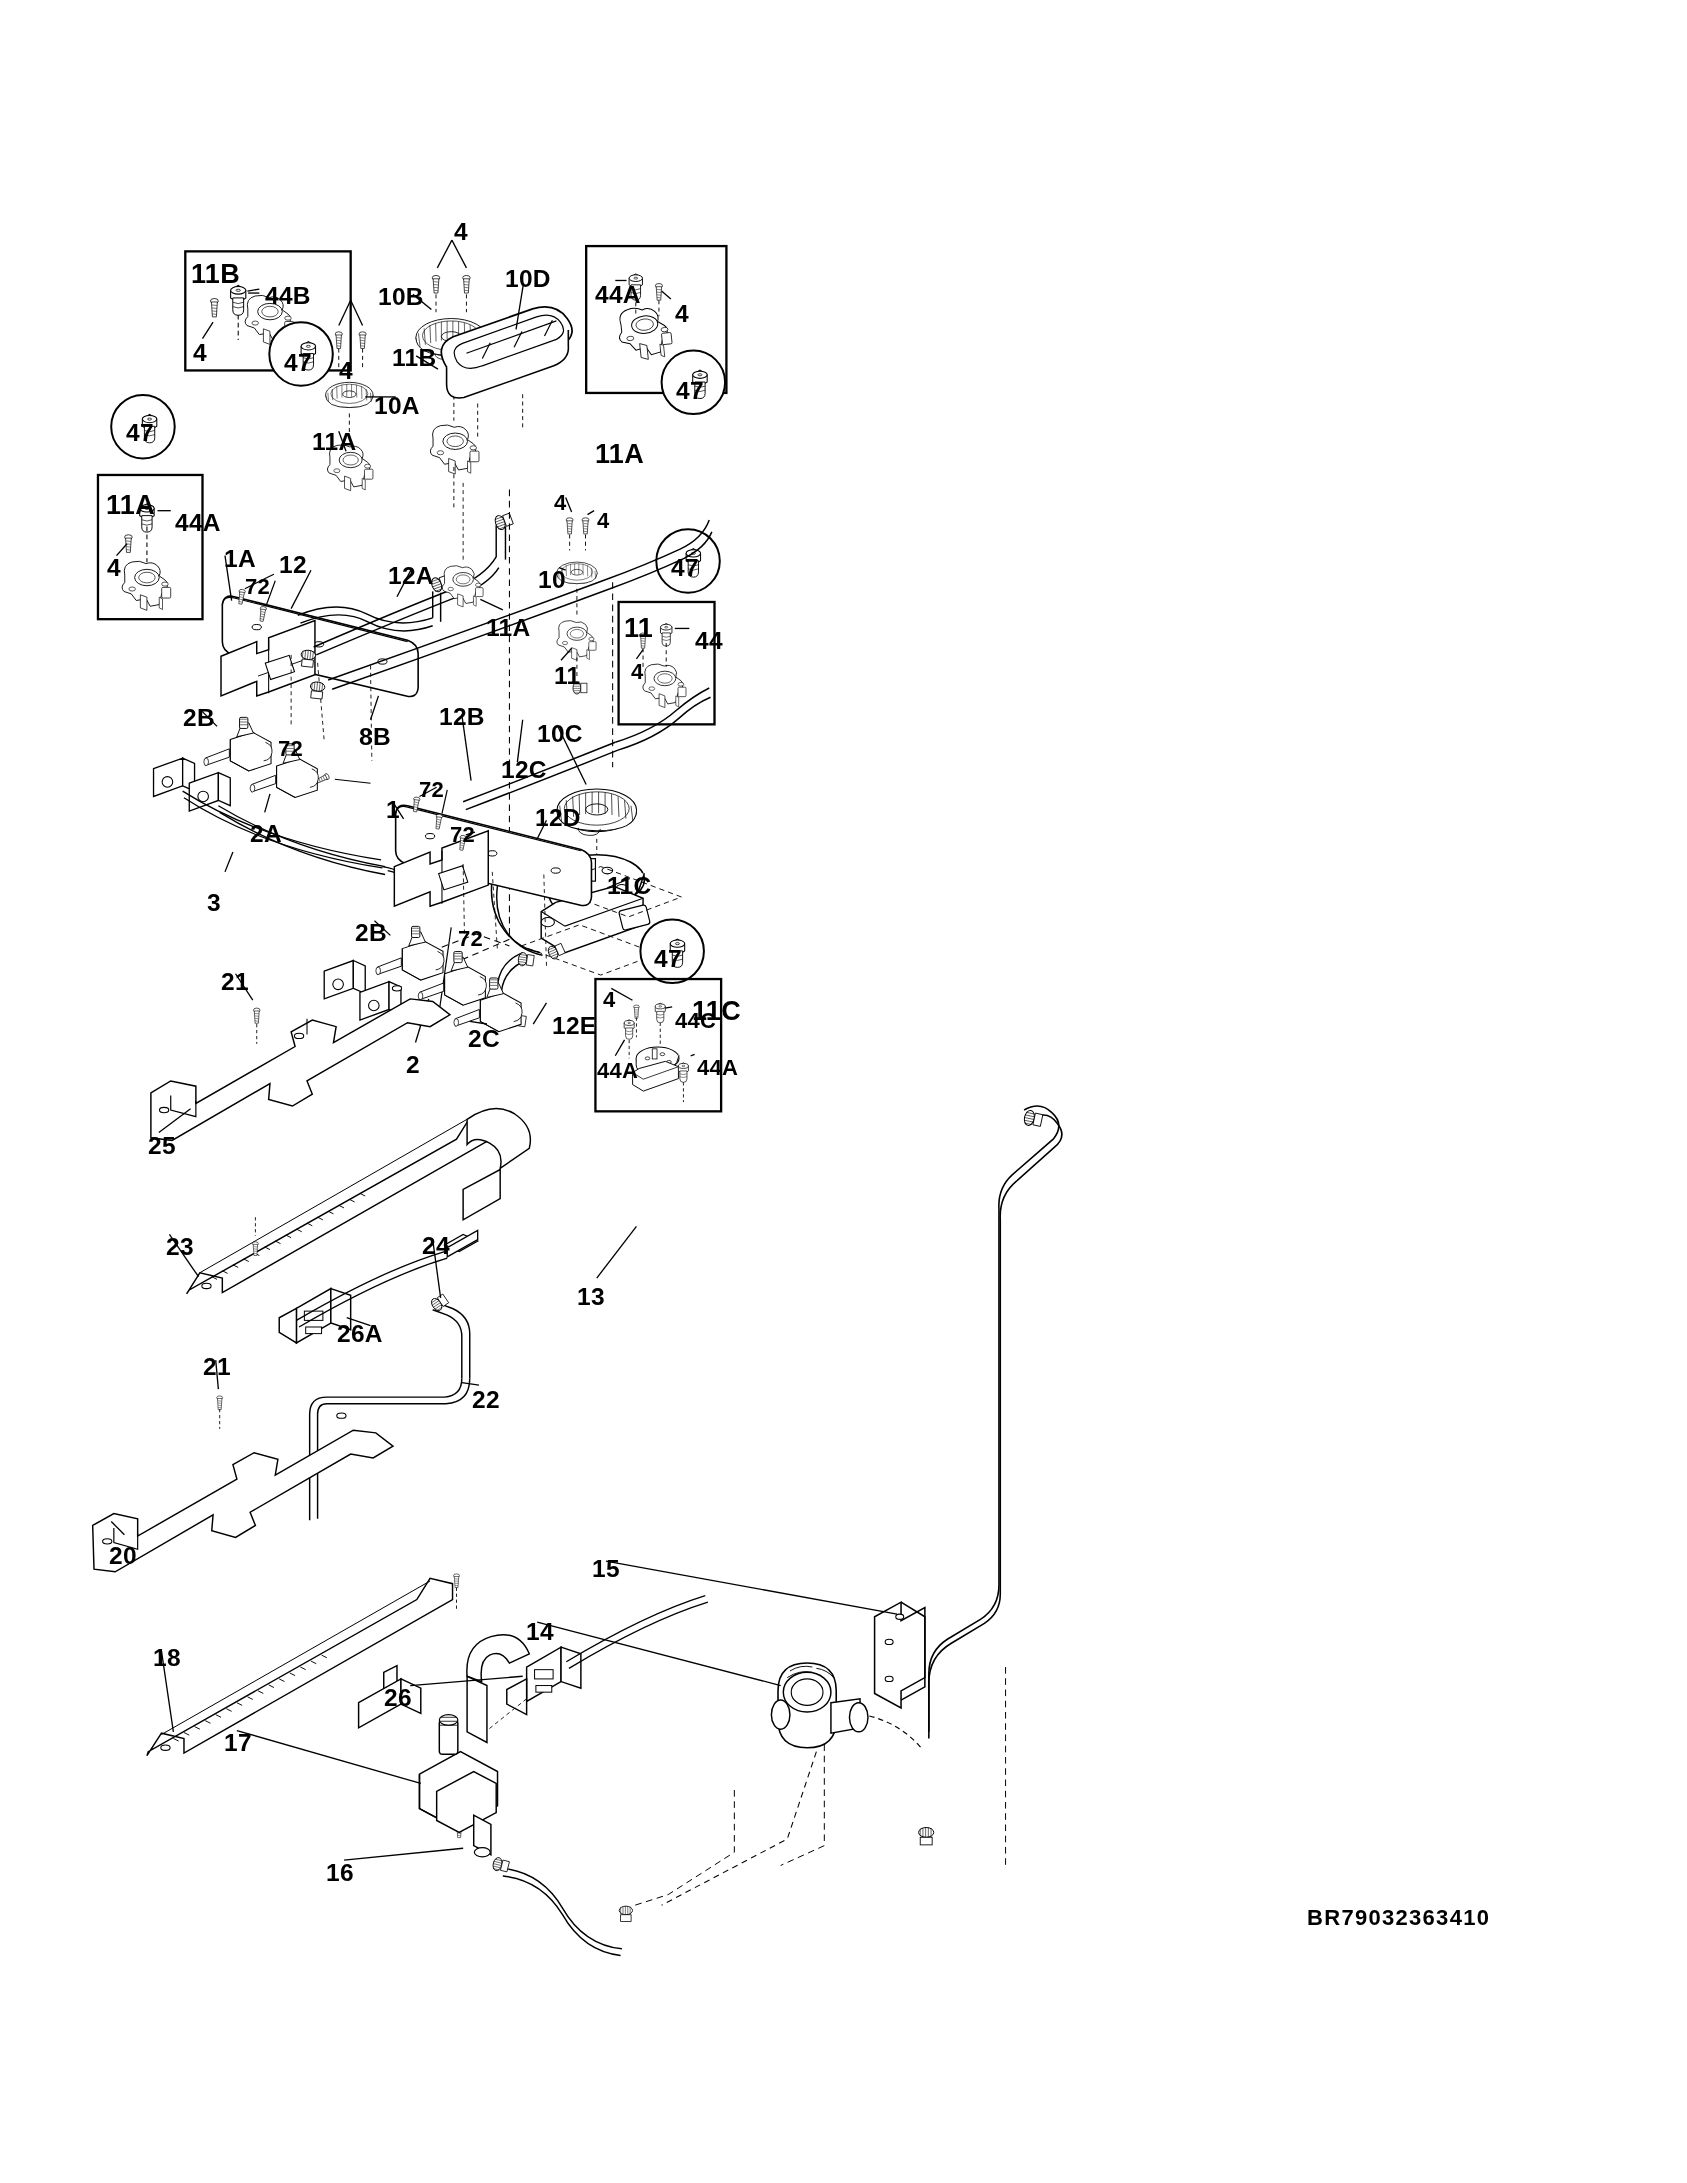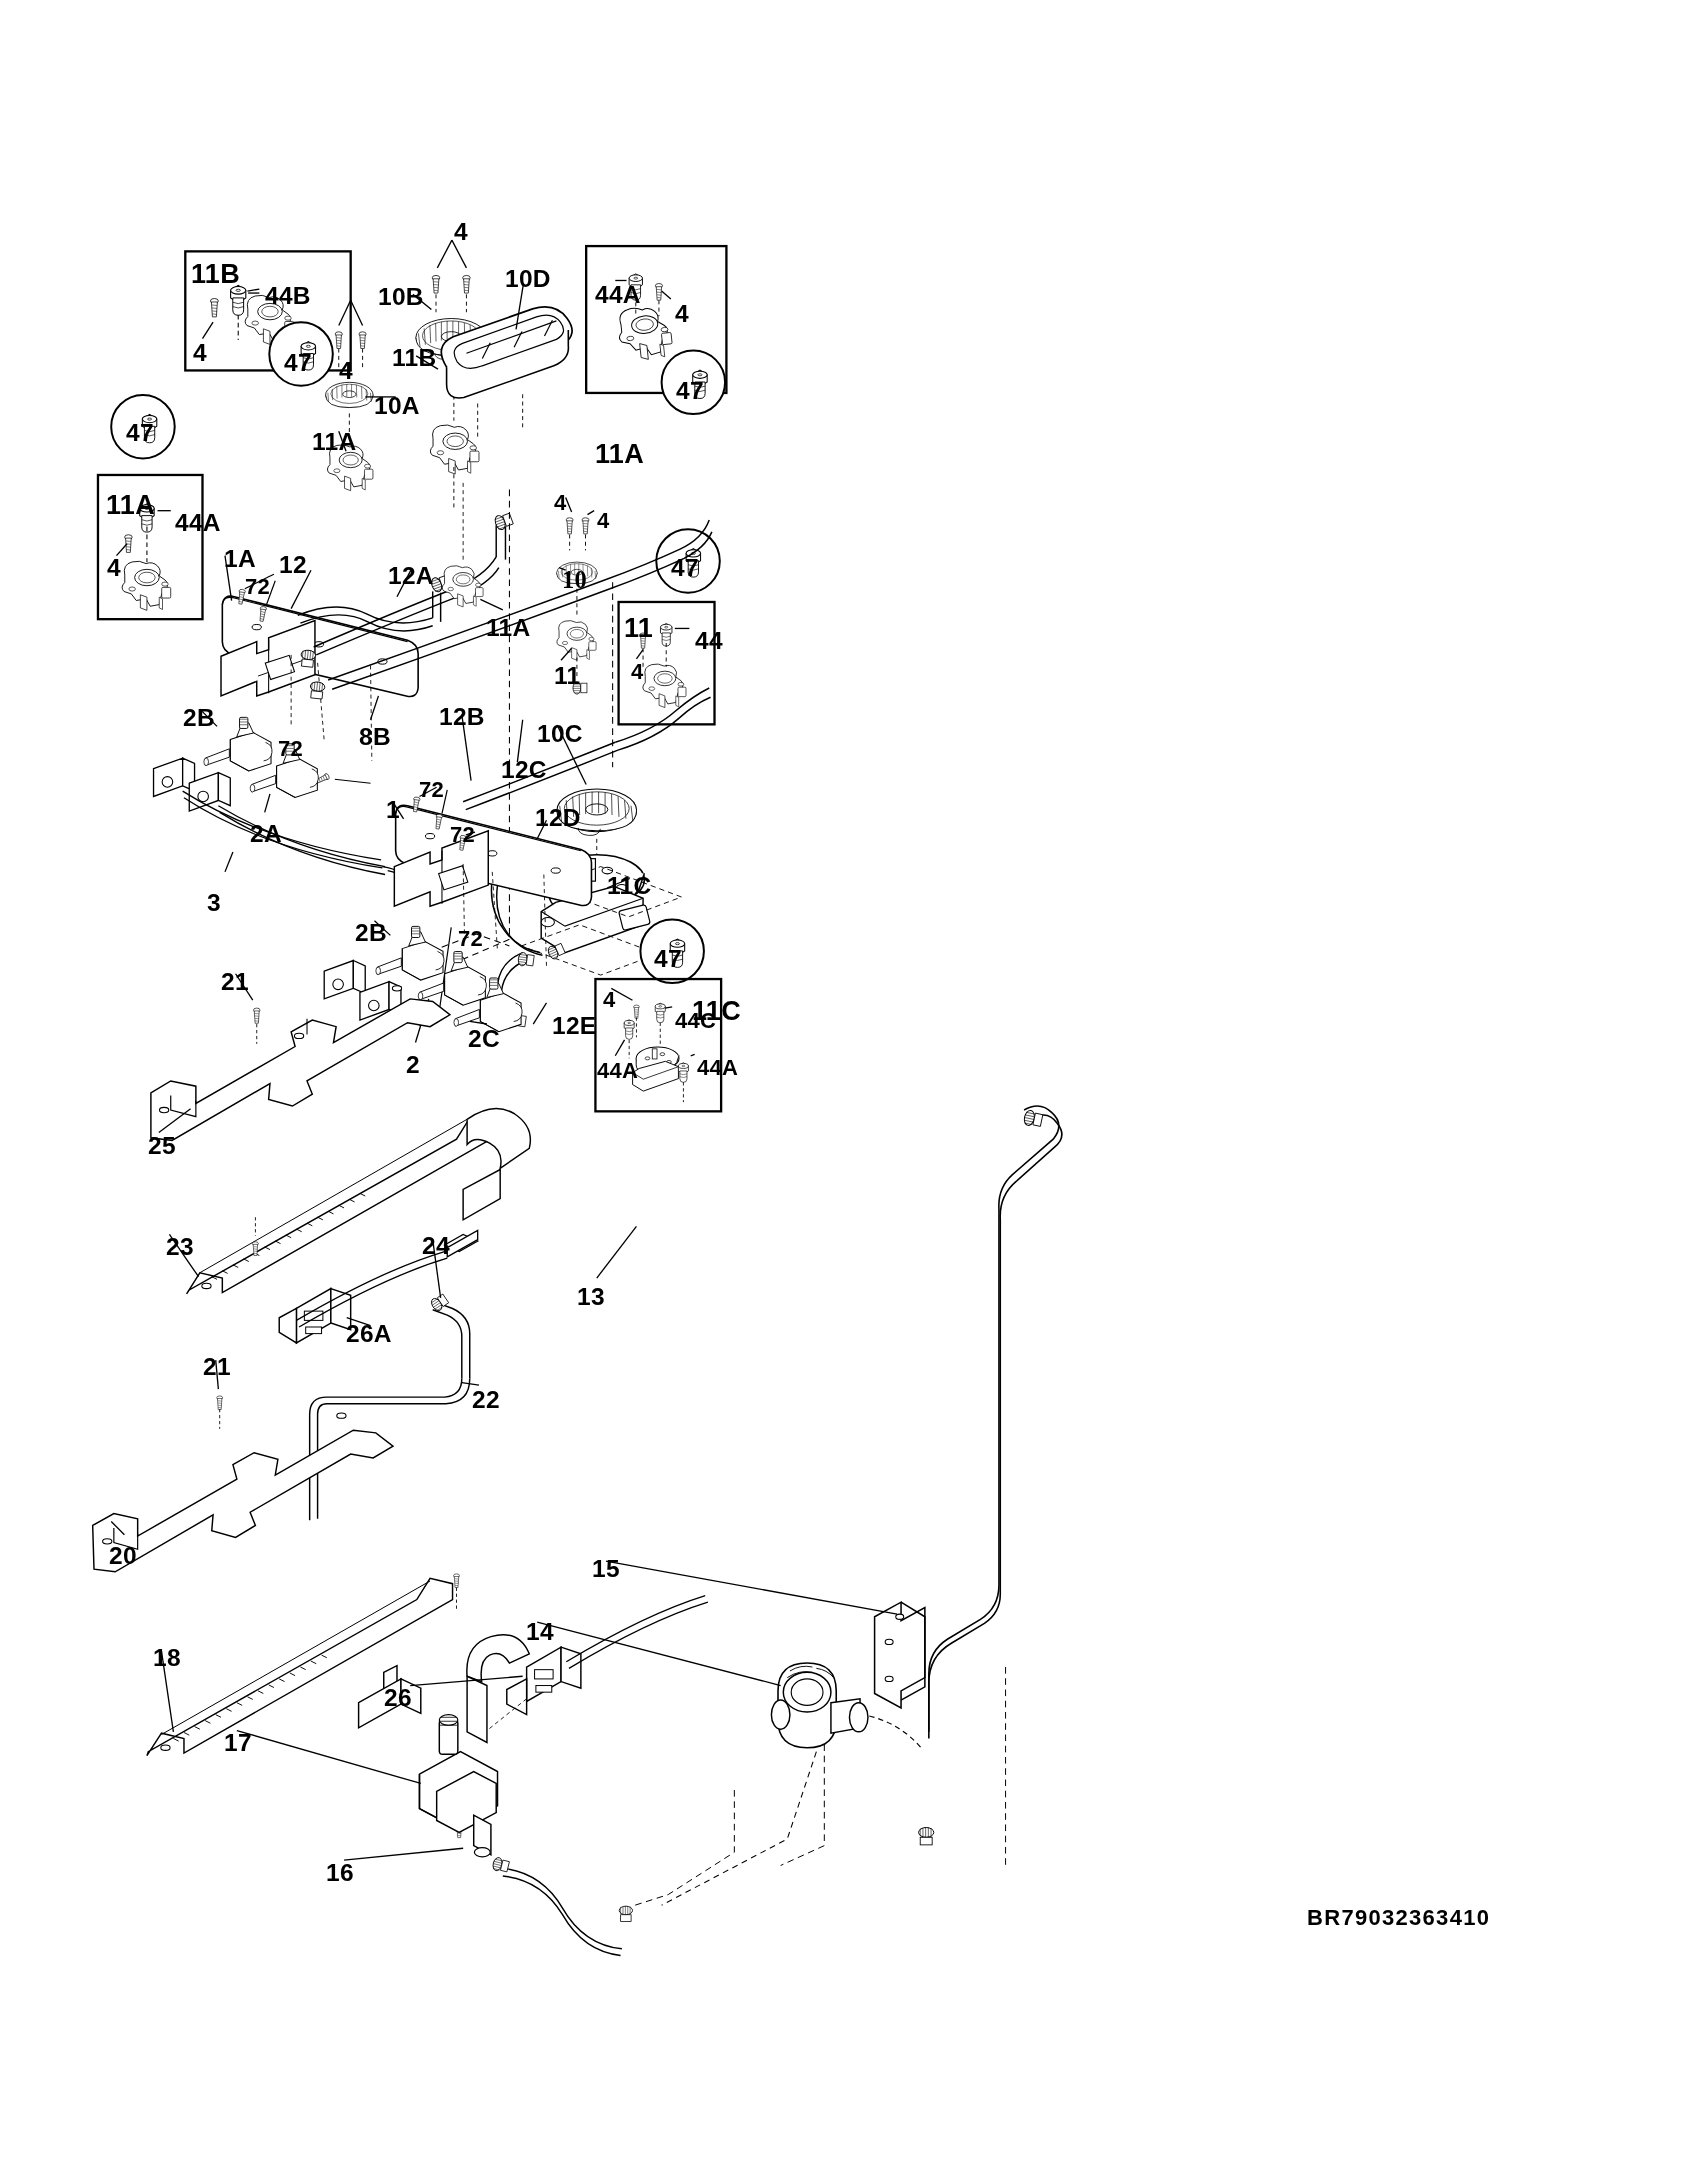--- a/index.html
+++ b/index.html
@@ -779,21 +779,21 @@
 <span class="cal lbl boxid" style="left:106px;top:490px;">11A</span>
 <span class="cal lbl" style="left:175px;top:509px;">44A</span>
 <span class="cal lbl" style="left:107px;top:554px;">4</span>
 <span class="cal lbl" style="left:224px;top:545px;text-align:right;">1A</span>
 <span class="cal lbl-sm" style="left:245px;top:574px;">72</span>
 <span class="cal lbl" style="left:279px;top:551px;">12</span>
 <span class="cal lbl" style="left:388px;top:562px;">12A</span>
 <span class="cal lbl" style="left:486px;top:614px;">11A</span>
 <span class="cal lbl-sm" style="left:554px;top:490px;">4</span>
 <span class="cal lbl-sm" style="left:597px;top:508px;">4</span>
-<span class="cal lbl" style="left:562px;top:566px;font-family:Liberation Serif, serif;">10</span>
+<span class="cal lbl" style="left:538px;top:566px;">10</span>
 <span class="cal lbl circnum" style="left:671px;top:554px;">47</span>
 <span class="cal lbl boxid" style="left:624px;top:613px;">11</span>
 <span class="cal lbl" style="left:695px;top:627px;">44</span>
 <span class="cal lbl-sm" style="left:631px;top:659px;">4</span>
 <span class="cal lbl" style="left:554px;top:662px;">11</span>
 <span class="cal lbl" style="left:359px;top:723px;">8B</span>
 <span class="cal lbl" style="left:439px;top:703px;">12B</span>
 <span class="cal lbl" style="left:537px;top:720px;">10C</span>
 <span class="cal lbl" style="left:501px;top:756px;">12C</span>
 <span class="cal lbl" style="left:183px;top:704px;">2B</span>
@@ -812,21 +812,21 @@
 <span class="cal lbl" style="left:552px;top:1012px;">12E</span>
 <span class="cal lbl circnum" style="left:654px;top:945px;">47</span>
 <span class="cal lbl boxid" style="left:692px;top:996px;">11C</span>
 <span class="cal lbl-sm" style="left:603px;top:987px;">4</span>
 <span class="cal lbl-sm" style="left:675px;top:1008px;">44C</span>
 <span class="cal lbl-sm" style="left:597px;top:1058px;">44A</span>
 <span class="cal lbl-sm" style="left:697px;top:1055px;">44A</span>
 <span class="cal lbl" style="left:221px;top:968px;">21</span>
 <span class="cal lbl" style="left:148px;top:1132px;">25</span>
 <span class="cal lbl" style="left:150px;top:1233px;margin-left:16px;">23</span>
-<span class="cal lbl" style="left:346px;top:1320px;">26A</span>
+<span class="cal lbl" style="left:337px;top:1320px;">26A</span>
 <span class="cal lbl" style="left:422px;top:1232px;">24</span>
 <span class="cal lbl" style="left:472px;top:1386px;">22</span>
 <span class="cal lbl" style="left:203px;top:1353px;">21</span>
 <span class="cal lbl" style="left:109px;top:1542px;">20</span>
 <span class="cal lbl" style="left:153px;top:1644px;">18</span>
 <span class="cal lbl" style="left:224px;top:1729px;">17</span>
 <span class="cal lbl" style="left:384px;top:1684px;">26</span>
 <span class="cal lbl" style="left:326px;top:1859px;">16</span>
 <span class="cal lbl" style="left:577px;top:1283px;">13</span>
 <span class="cal lbl" style="left:592px;top:1555px;">15</span>

